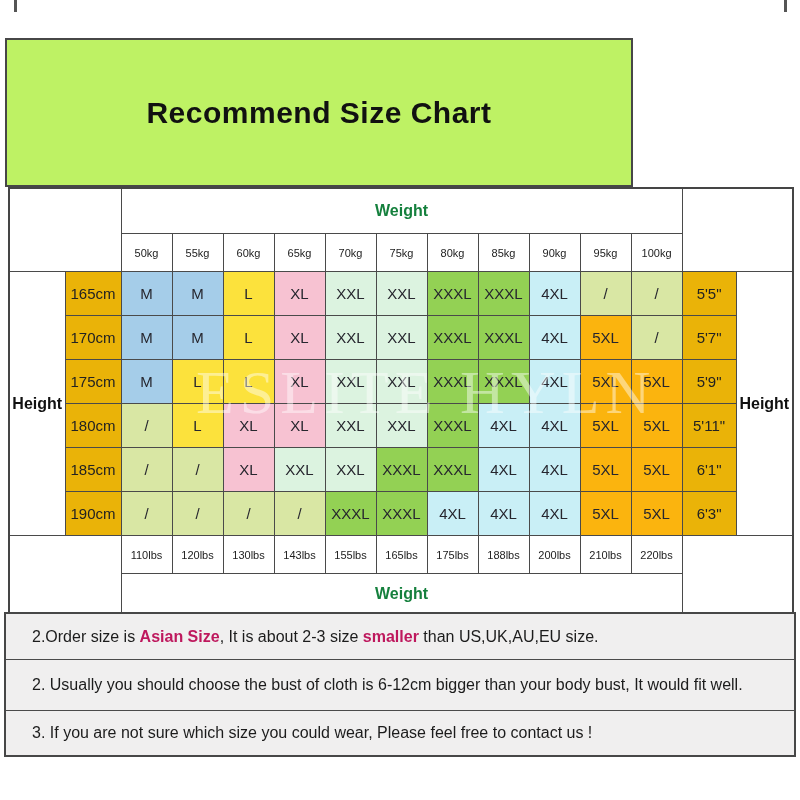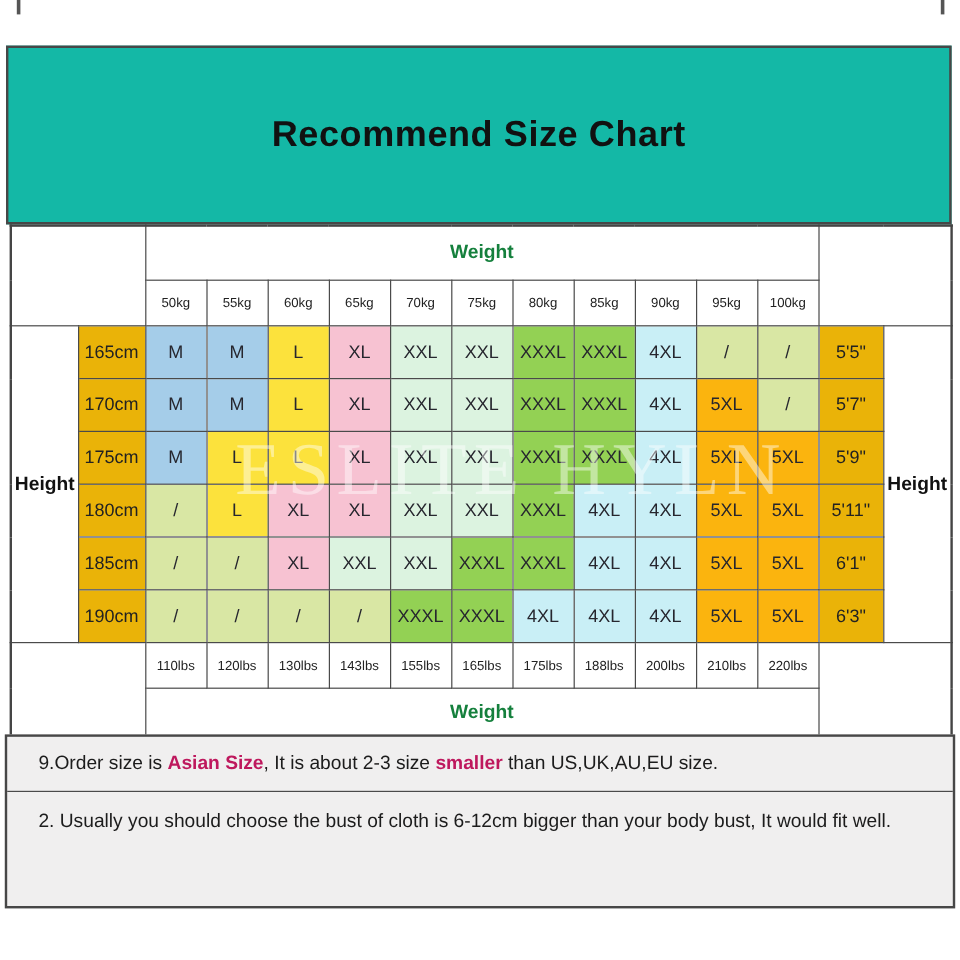--- a/index.html
+++ b/index.html
@@ -6,22 +6,22 @@
   body{
     width:800px;height:800px;background:#ffffff;position:relative;overflow:hidden;
     font-family:"Liberation Sans", sans-serif;color:#1f1f1f;
   }
   .page{position:absolute;inset:0;}
   .edge-stub{position:absolute;top:0;width:3px;height:12px;background:#555;}
   .stub-left{left:14px;} .stub-right{left:784px;}
 
   
   .title-box{
-    position:absolute;left:5px;top:38px;width:788px;height:149px;box-sizing:border-box;
-    background:#14b8a6;border:2px solid #474747;
+    position:absolute;left:5px;top:38px;width:628px;height:149px;box-sizing:border-box;
+    background:#bef264;border:2px solid #474747;
     display:flex;align-items:center;justify-content:center;
   }
   .title-box h1{
     margin:0;font-size:30px;font-weight:bold;letter-spacing:0.5px;color:#111;
   }
 
   
   .table-wrap{position:absolute;left:8px;top:187px;}
   table{border-collapse:collapse;table-layout:fixed;width:784px;border:2px solid #454545;}
   td{
@@ -226,20 +226,23 @@
       </tr>
       <tr class="rfoot">
         <td class="wh" colspan="11">Weight</td>
       </tr>
     </tbody>
       </table>
   </div>
 
   <div class="notes-box">
     <div class="note-row n1">
-      <span class="note-line"><span>9.Order size is </span><span class="red">Asian Size</span><span>, It is about 2-3 size </span><span class="red">smaller</span><span> than US,UK,AU,EU size.</span></span>
+      <span class="note-line"><span>2.Order size is </span><span class="red">Asian Size</span><span>, It is about 2-3 size </span><span class="red">smaller</span><span> than US,UK,AU,EU size.</span></span>
     </div>
     <div class="note-row n2">
       <span class="note-line">2. Usually you should choose the bust of cloth is 6-12cm bigger than your body bust, It would fit well.</span>
     </div>
+    <div class="note-row n3">
+      <span class="note-line">3. If you are not sure which size you could wear, Please feel free to contact us !</span>
+    </div>
   </div>
 
 </div>
 
 </body></html>

